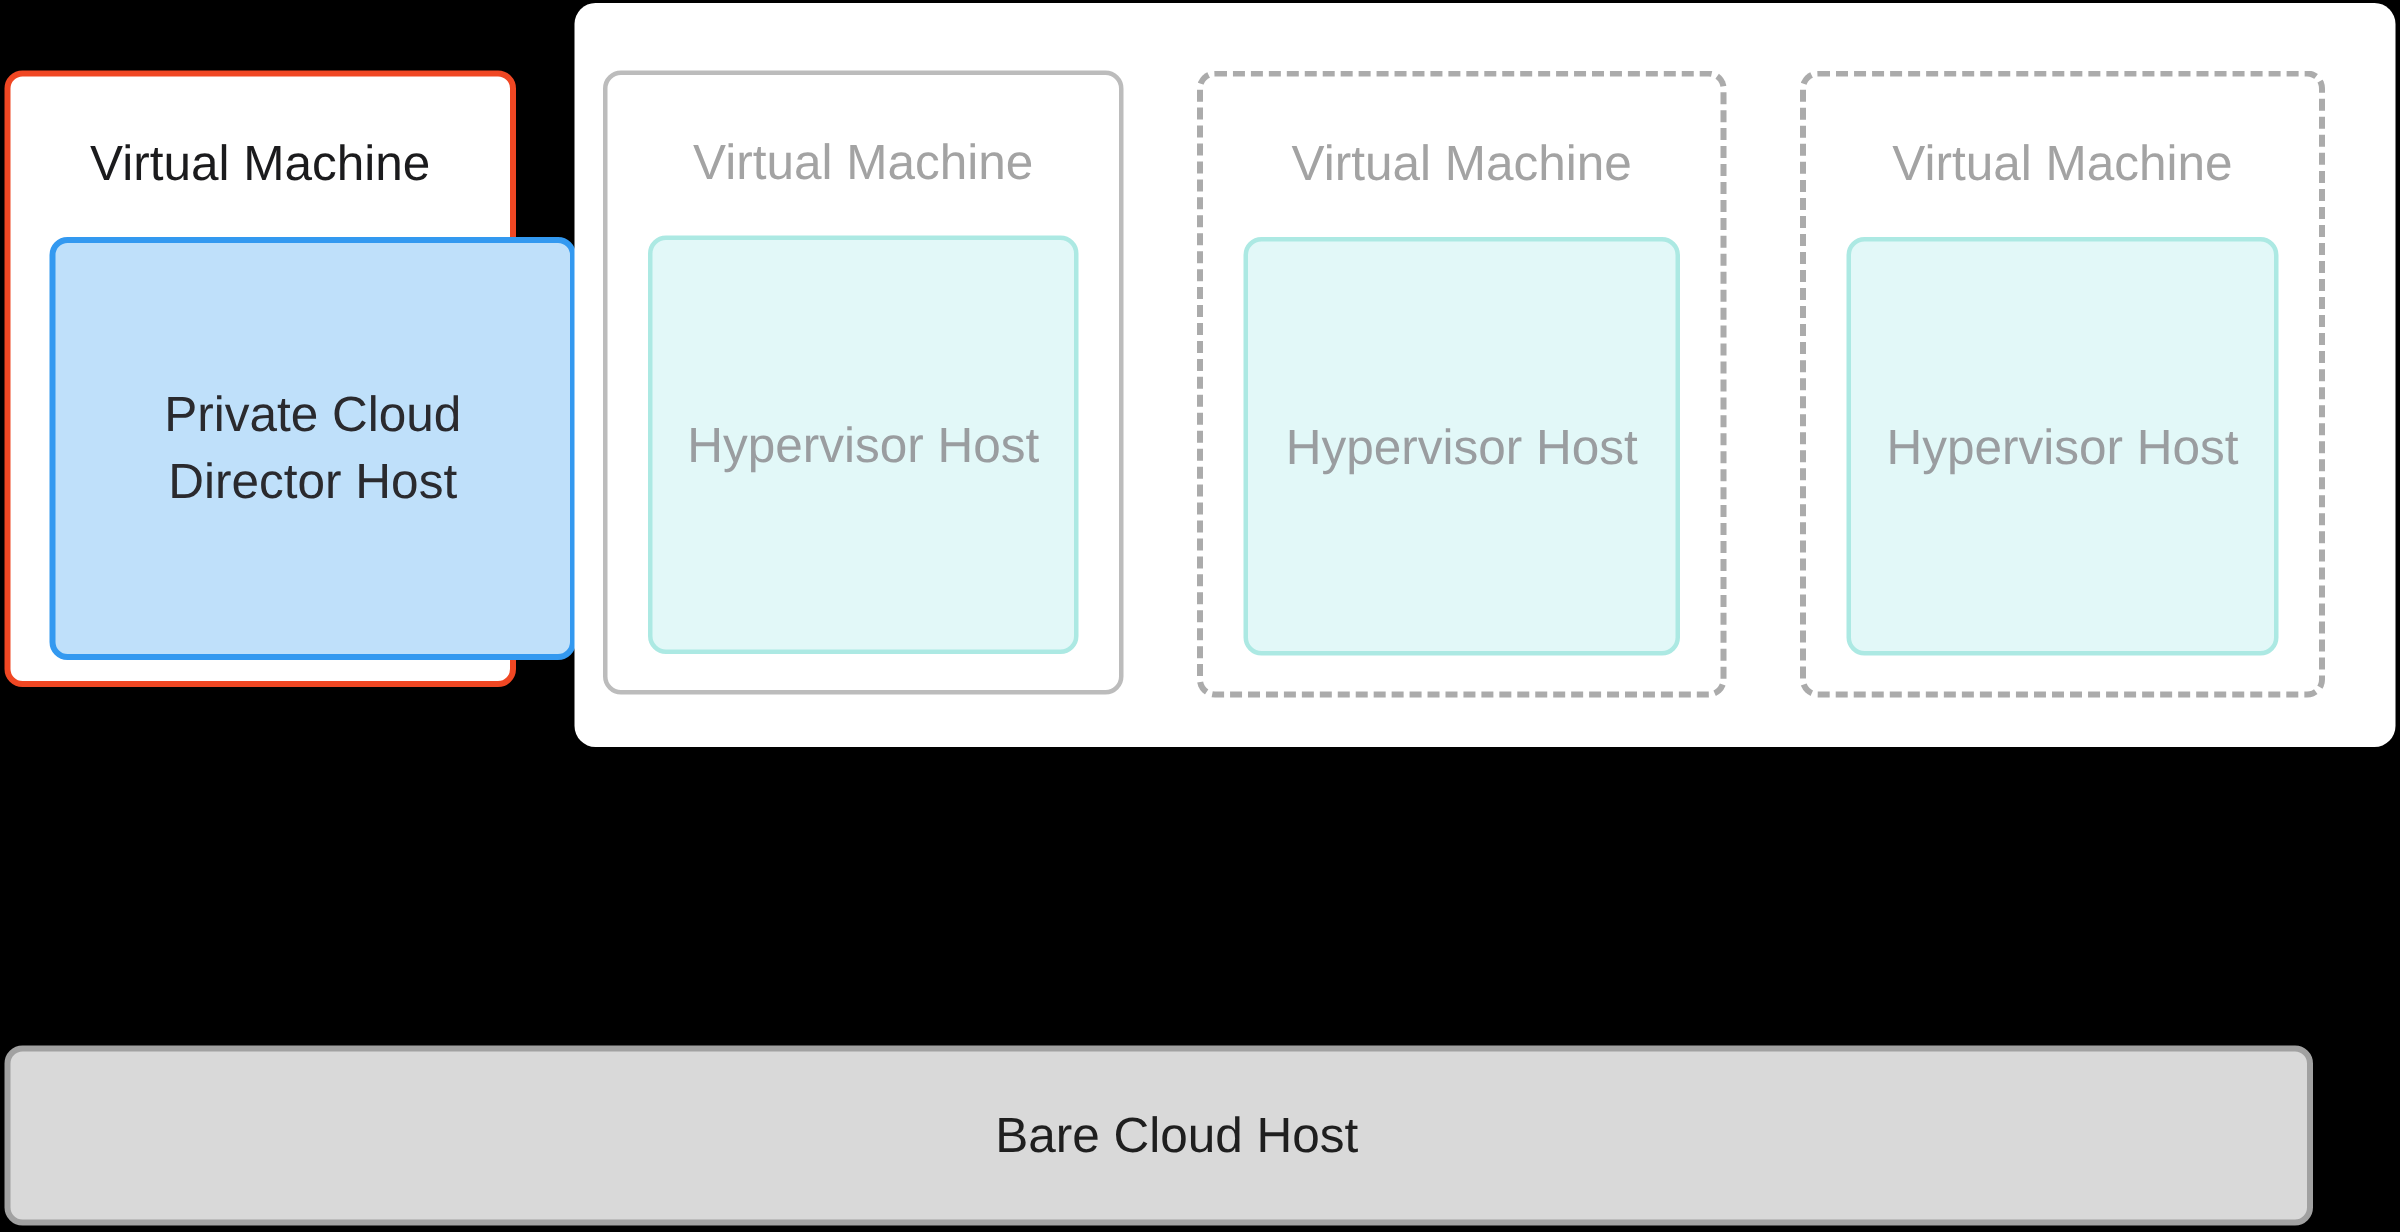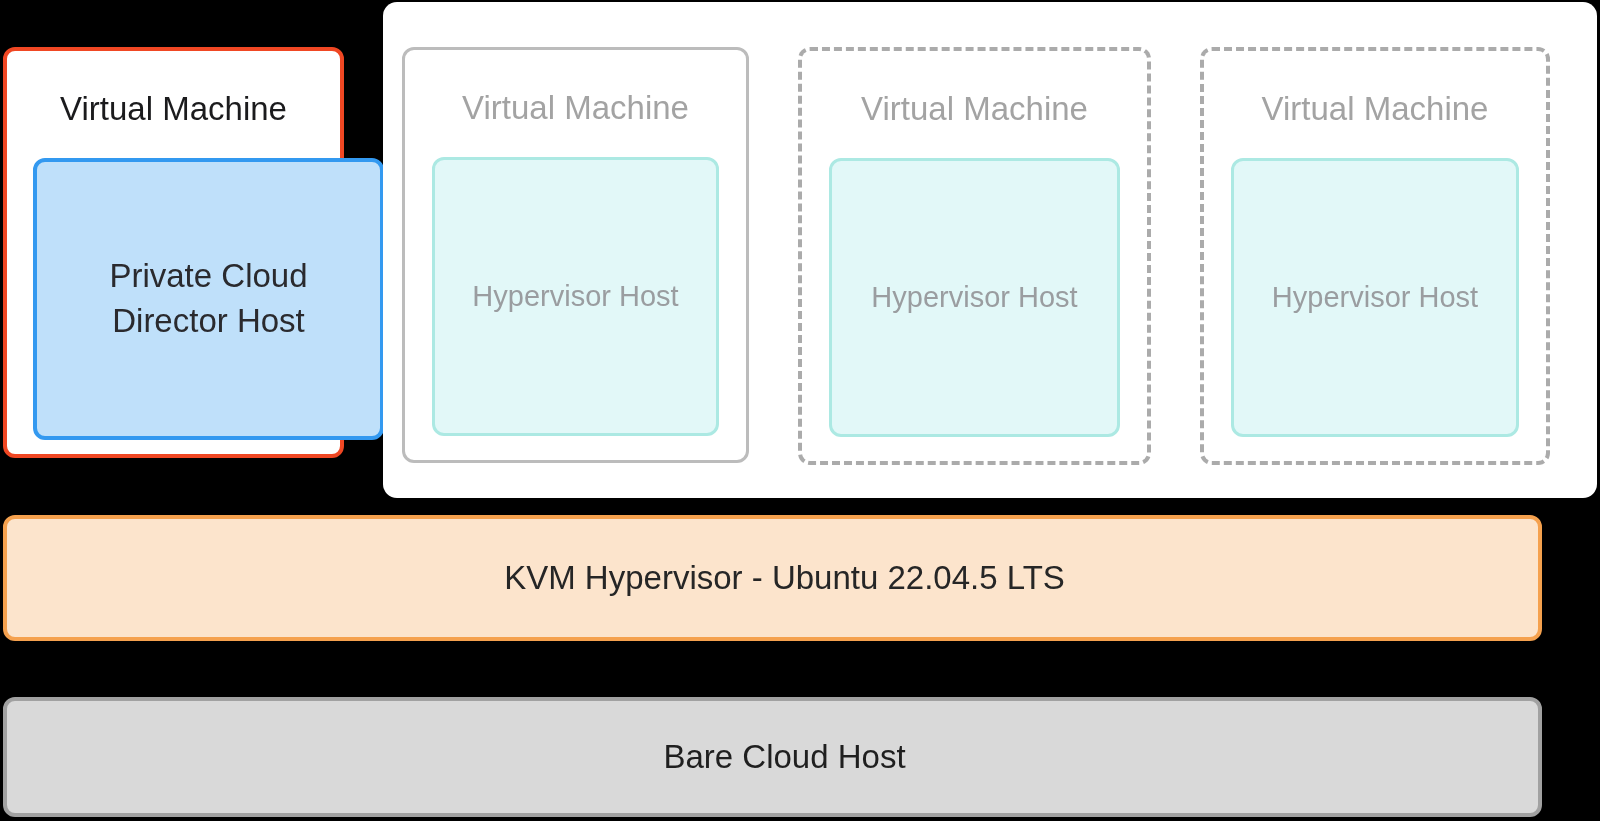--- a/index.html
+++ b/index.html
@@ -76,21 +76,21 @@
   .hyp-host {
     position: absolute;
     left: 27px; right: 27px;
     top: 107px; height: 273px;
     background: #E2F8F8;
     border: 3px solid #ACE9E3;
     border-radius: 12px;
     display: flex;
     align-items: center;
     justify-content: center;
-    font-size: 29px;
+    font-size: 33px;
     color: #9A9DA0;
     white-space: nowrap;
   }
 
   
   .kvm-bar {
     left: 3px; top: 515px;
     width: 1539px; height: 126px;
     background: #FCE4CC;
     border: 4px solid #F5A14E;
@@ -144,21 +144,18 @@
 
     <div class="vm-box dashed vm-box-3">
       <div class="vm-title gray">Virtual Machine</div>
       <div class="hyp-host">
         <span>Hypervisor Host</span>
       </div>
     </div>
 
   </div>
 
-  <div class="bar kvm-bar">
-    <span>KVM Hypervisor - Ubuntu 22.04.5 LTS</span>
-  </div>
 
   <div class="bar metal-bar">
     <span>Bare Cloud Host</span>
   </div>
 
 </div>
 
 </body></html>

